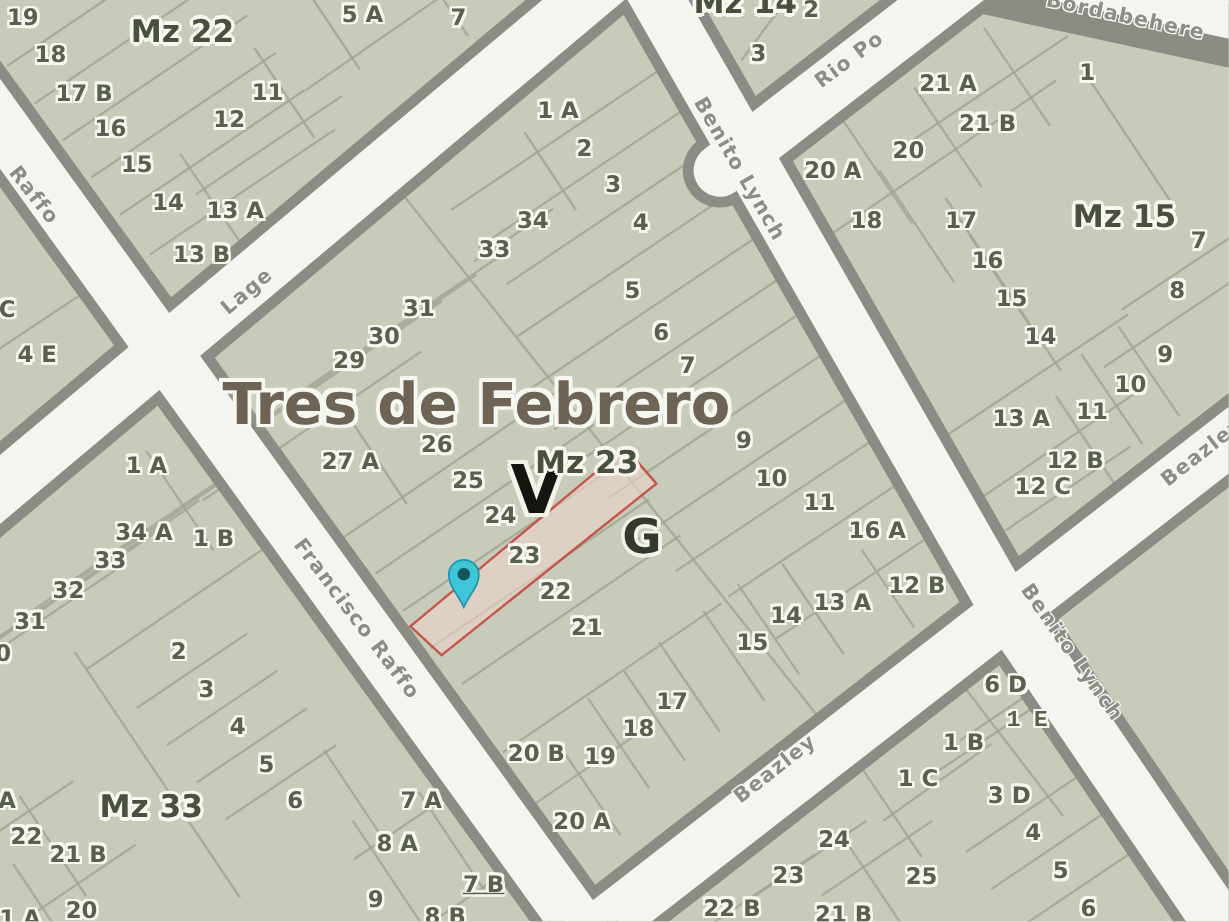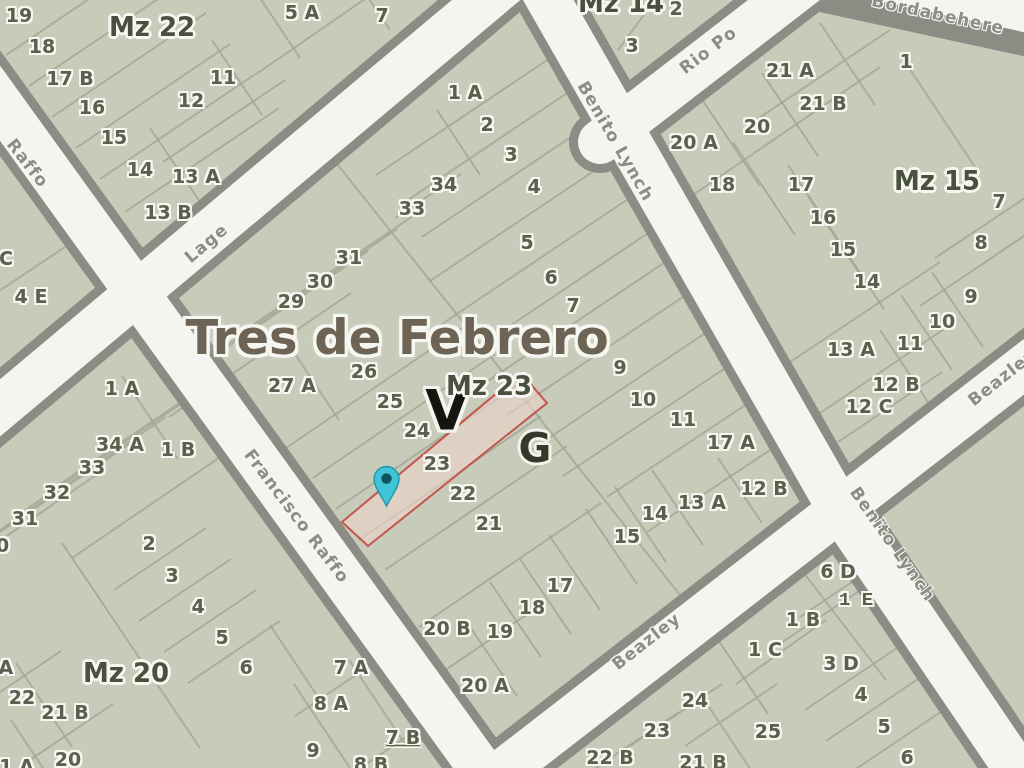--- a/index.html
+++ b/index.html
@@ -225,21 +225,21 @@
       <div class="lbl lot-label" style="left: 320px; top: 281px;">30</div>
       <div class="lbl lot-label" style="left: 291px; top: 301px;">29</div>
       <div class="lbl lot-label" style="left: 573px; top: 305px;">7</div>
       <div class="lbl lot-label" style="left: 620px; top: 367px;">9</div>
       <div class="lbl lot-label" style="left: 364px; top: 371px;">26</div>
       <div class="lbl lot-label" style="left: 257px; top: 385px; margin-left: 35px;">27 A</div>
       <div class="lbl lot-label" style="left: 390px; top: 401px;">25</div>
       <div class="lbl lot-label" style="left: 643px; top: 399px;">10</div>
       <div class="lbl lot-label" style="left: 417px; top: 430px;">24</div>
       <div class="lbl lot-label" style="left: 683px; top: 419px;">11</div>
-      <div class="lbl lot-label" style="left: 731px; top: 442px;">17 A</div>
+      <div class="lbl lot-label" style="left: 731px; top: 442px;">16 A</div>
       <div class="lbl lot-label" style="left: 437px; top: 463px;">23</div>
       <div class="lbl lot-label" style="left: 463px; top: 493px;">22</div>
       <div class="lbl lot-label" style="left: 764px; top: 488px;">12 B</div>
       <div class="lbl lot-label" style="left: 702px; top: 502px;">13 A</div>
       <div class="lbl lot-label" style="left: 655px; top: 513px;">14</div>
       <div class="lbl lot-label" style="left: 489px; top: 523px;">21</div>
       <div class="lbl lot-label" style="left: 627px; top: 536px;">15</div>
       <div class="lbl lot-label" style="left: 560px; top: 585px;">17</div>
       <div class="lbl lot-label" style="left: 532px; top: 607px;">18</div>
       <div class="lbl lot-label" style="left: 500px; top: 631px;">19</div>
@@ -279,21 +279,21 @@
       <div class="lbl lot-label" style="left: 907px; top: 757px;">6</div>
       <div class="lbl lot-label" style="left: 695px; top: 700px;">24</div>
       <div class="lbl lot-label" style="left: 768px; top: 731px;">25</div>
       <div class="lbl lot-label" style="left: 657px; top: 730px;">23</div>
       <div class="lbl lot-label" style="left: 610px; top: 757px;">22 B</div>
       <div class="lbl lot-label" style="left: 703px; top: 762px;">21 B</div>
       <div class="lbl mz-label" style="left: 152px; top: 27px;">Mz 22</div>
       <div class="lbl mz-label" style="left: 621px; top: 3px;">Mz 14</div>
       <div class="lbl mz-label" style="left: 937px; top: 181px;">Mz 15</div>
       <div class="lbl mz-label" style="left: 489px; top: 386px;">Mz 23</div>
-      <div class="lbl mz-label" style="left: 126px; top: 673px;">Mz 20</div>
+      <div class="lbl mz-label" style="left: 126px; top: 673px;">Mz 33</div>
       <div class="lbl street-label" style="left: 28px; top: 163px; transform: translate(-50%, -50%) rotate(52deg);">Raffo</div>
       <div class="lbl street-label" style="left: 206px; top: 243px; transform: translate(-50%, -50%) rotate(-40deg);">Lage</div>
       <div class="lbl street-label" style="left: 297px; top: 516px; transform: translate(-50%, -50%) rotate(53deg);">Francisco Raffo</div>
       <div class="lbl street-label" style="left: 616px; top: 141px; transform: translate(-50%, -50%) rotate(60deg);">Benito Lynch</div>
       <div class="lbl street-label" style="left: 708px; top: 50px; transform: translate(-50%, -50%) rotate(-37deg);">Rio Po</div>
       <div class="lbl street-label" style="left: 646px; top: 641px; transform: translate(-50%, -50%) rotate(-38deg);">Beazley</div>
       <div class="lbl street-label" style="left: 1002px; top: 377px; transform: translate(-50%, -50%) rotate(-38deg);">Beazley</div>
       <div class="lbl street-label" style="left: 893px; top: 544px; transform: translate(-50%, -50%) rotate(55deg);">Benito Lynch</div>
       <div class="lbl street-label" style="left: 938px; top: 14px; transform: translate(-50%, -50%) rotate(12deg);">Bordabehere</div>
     </div>

